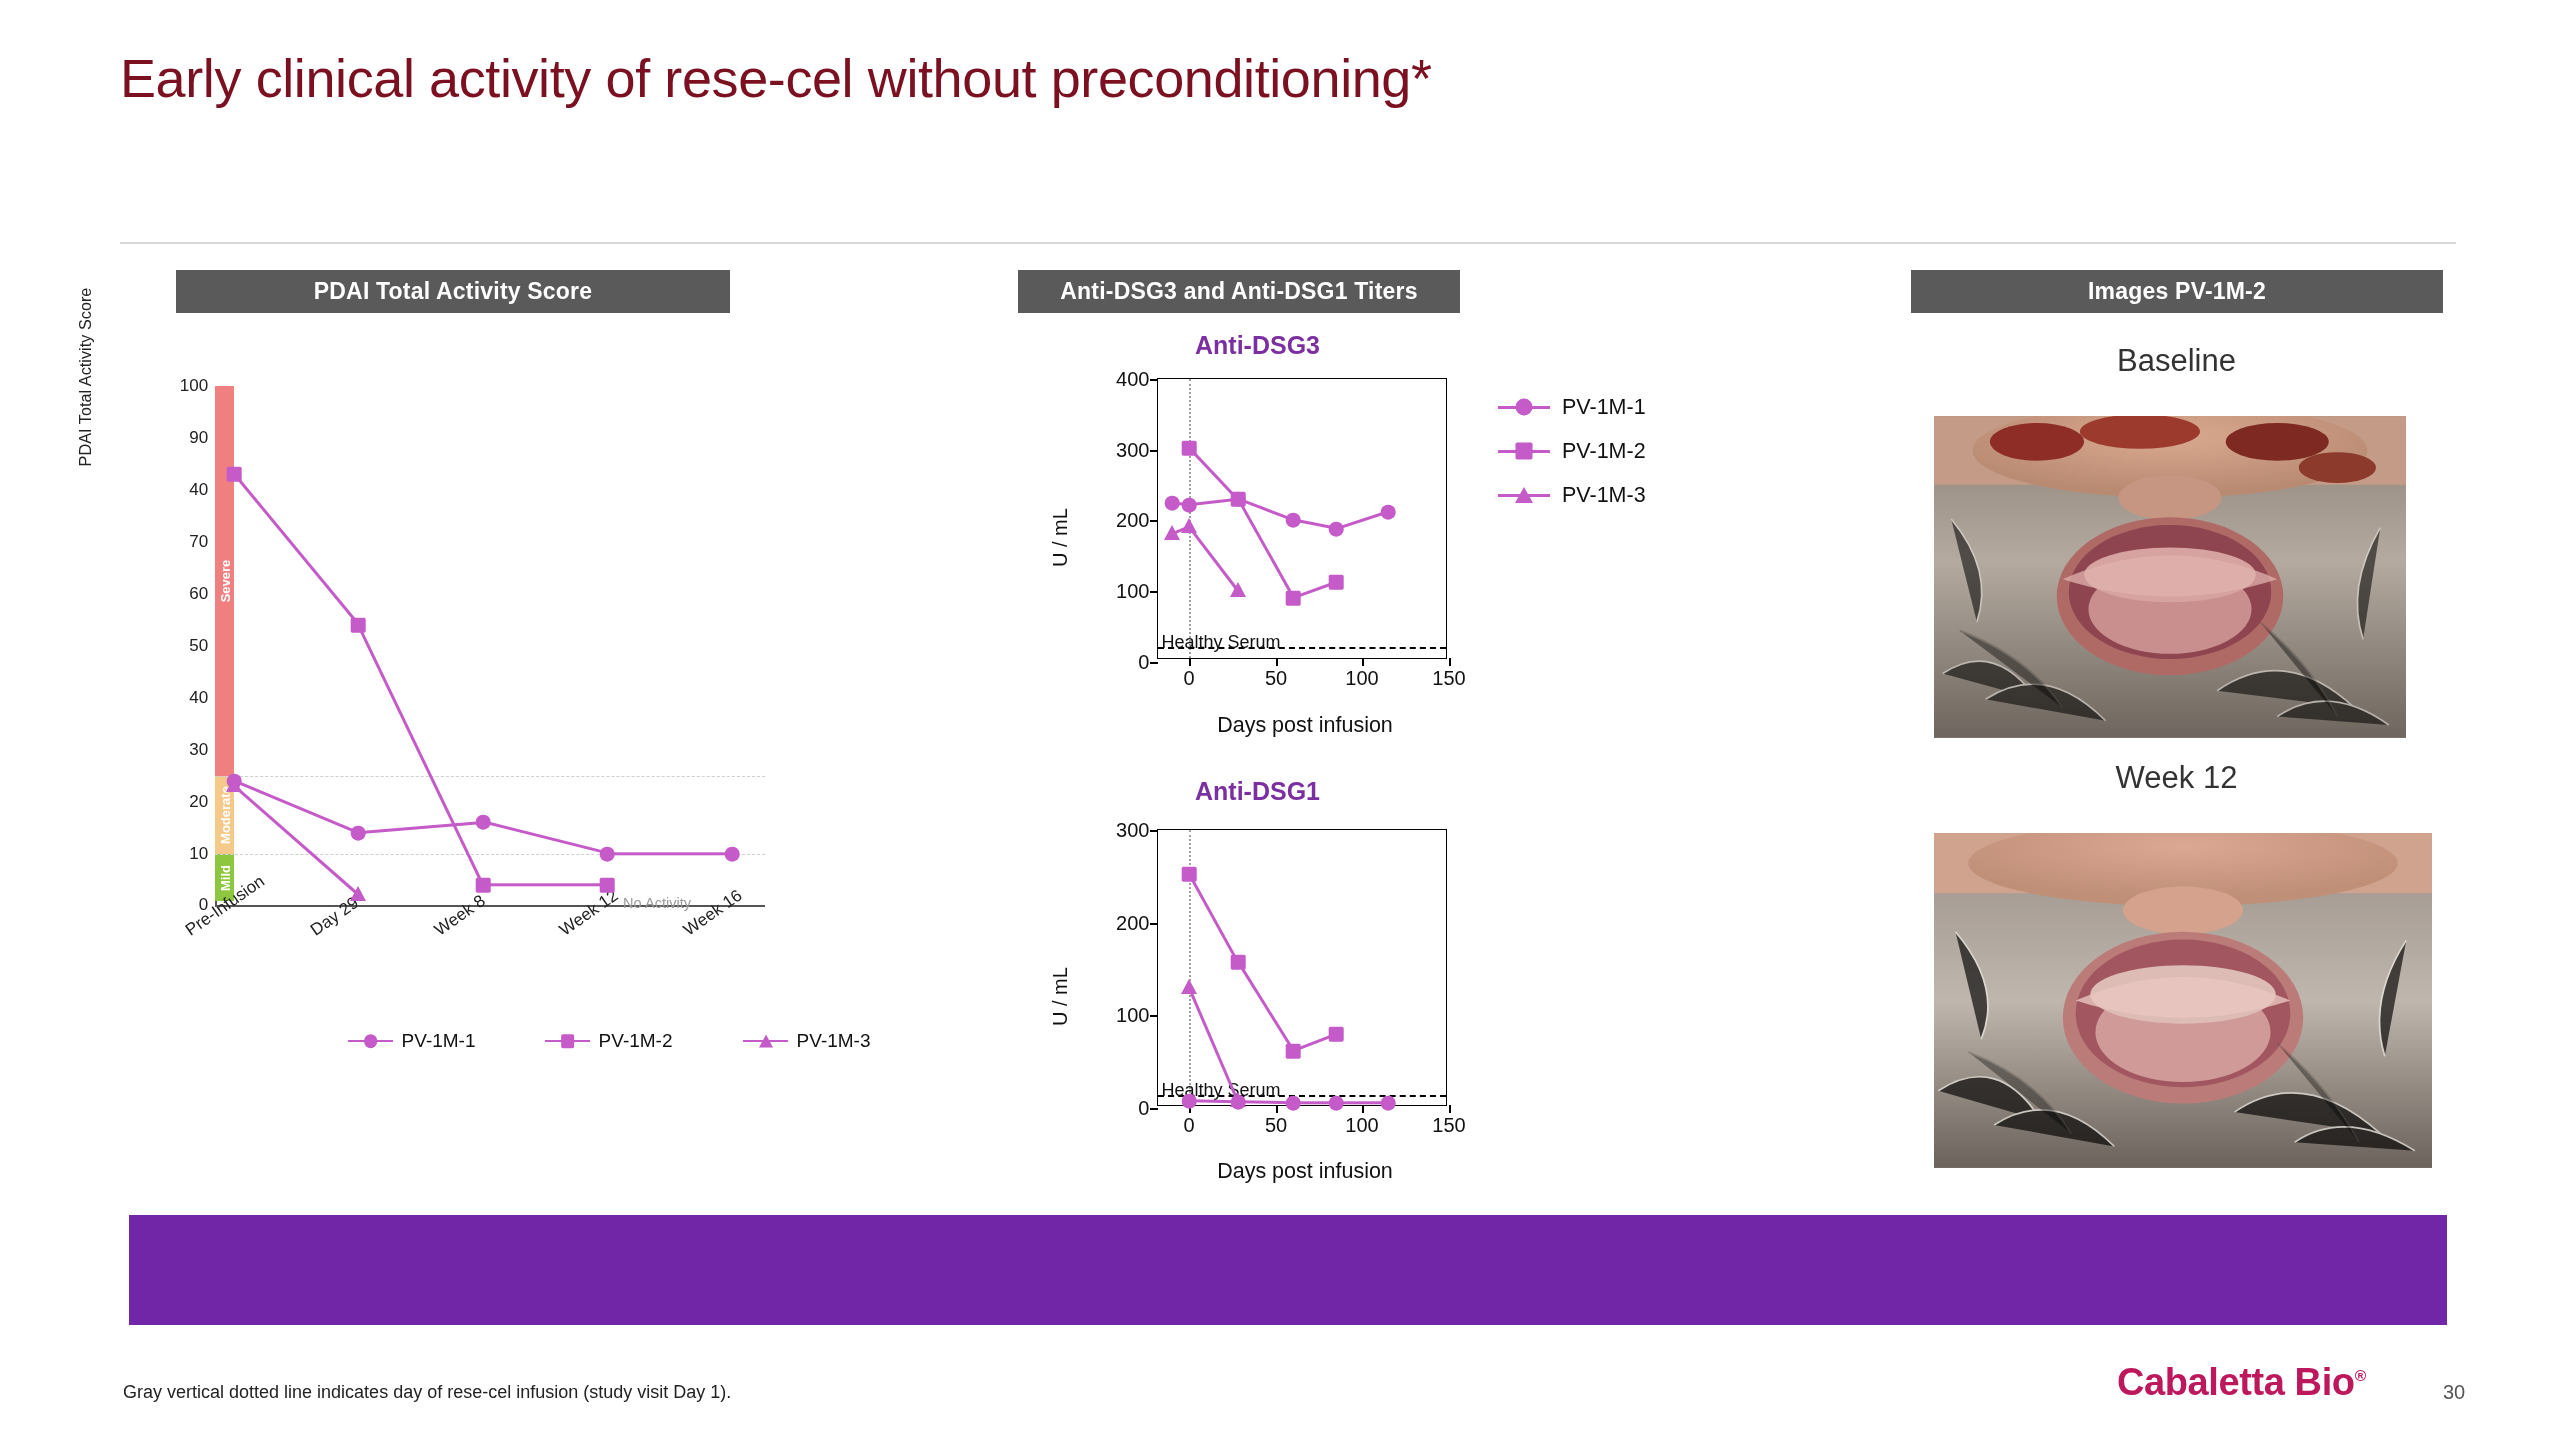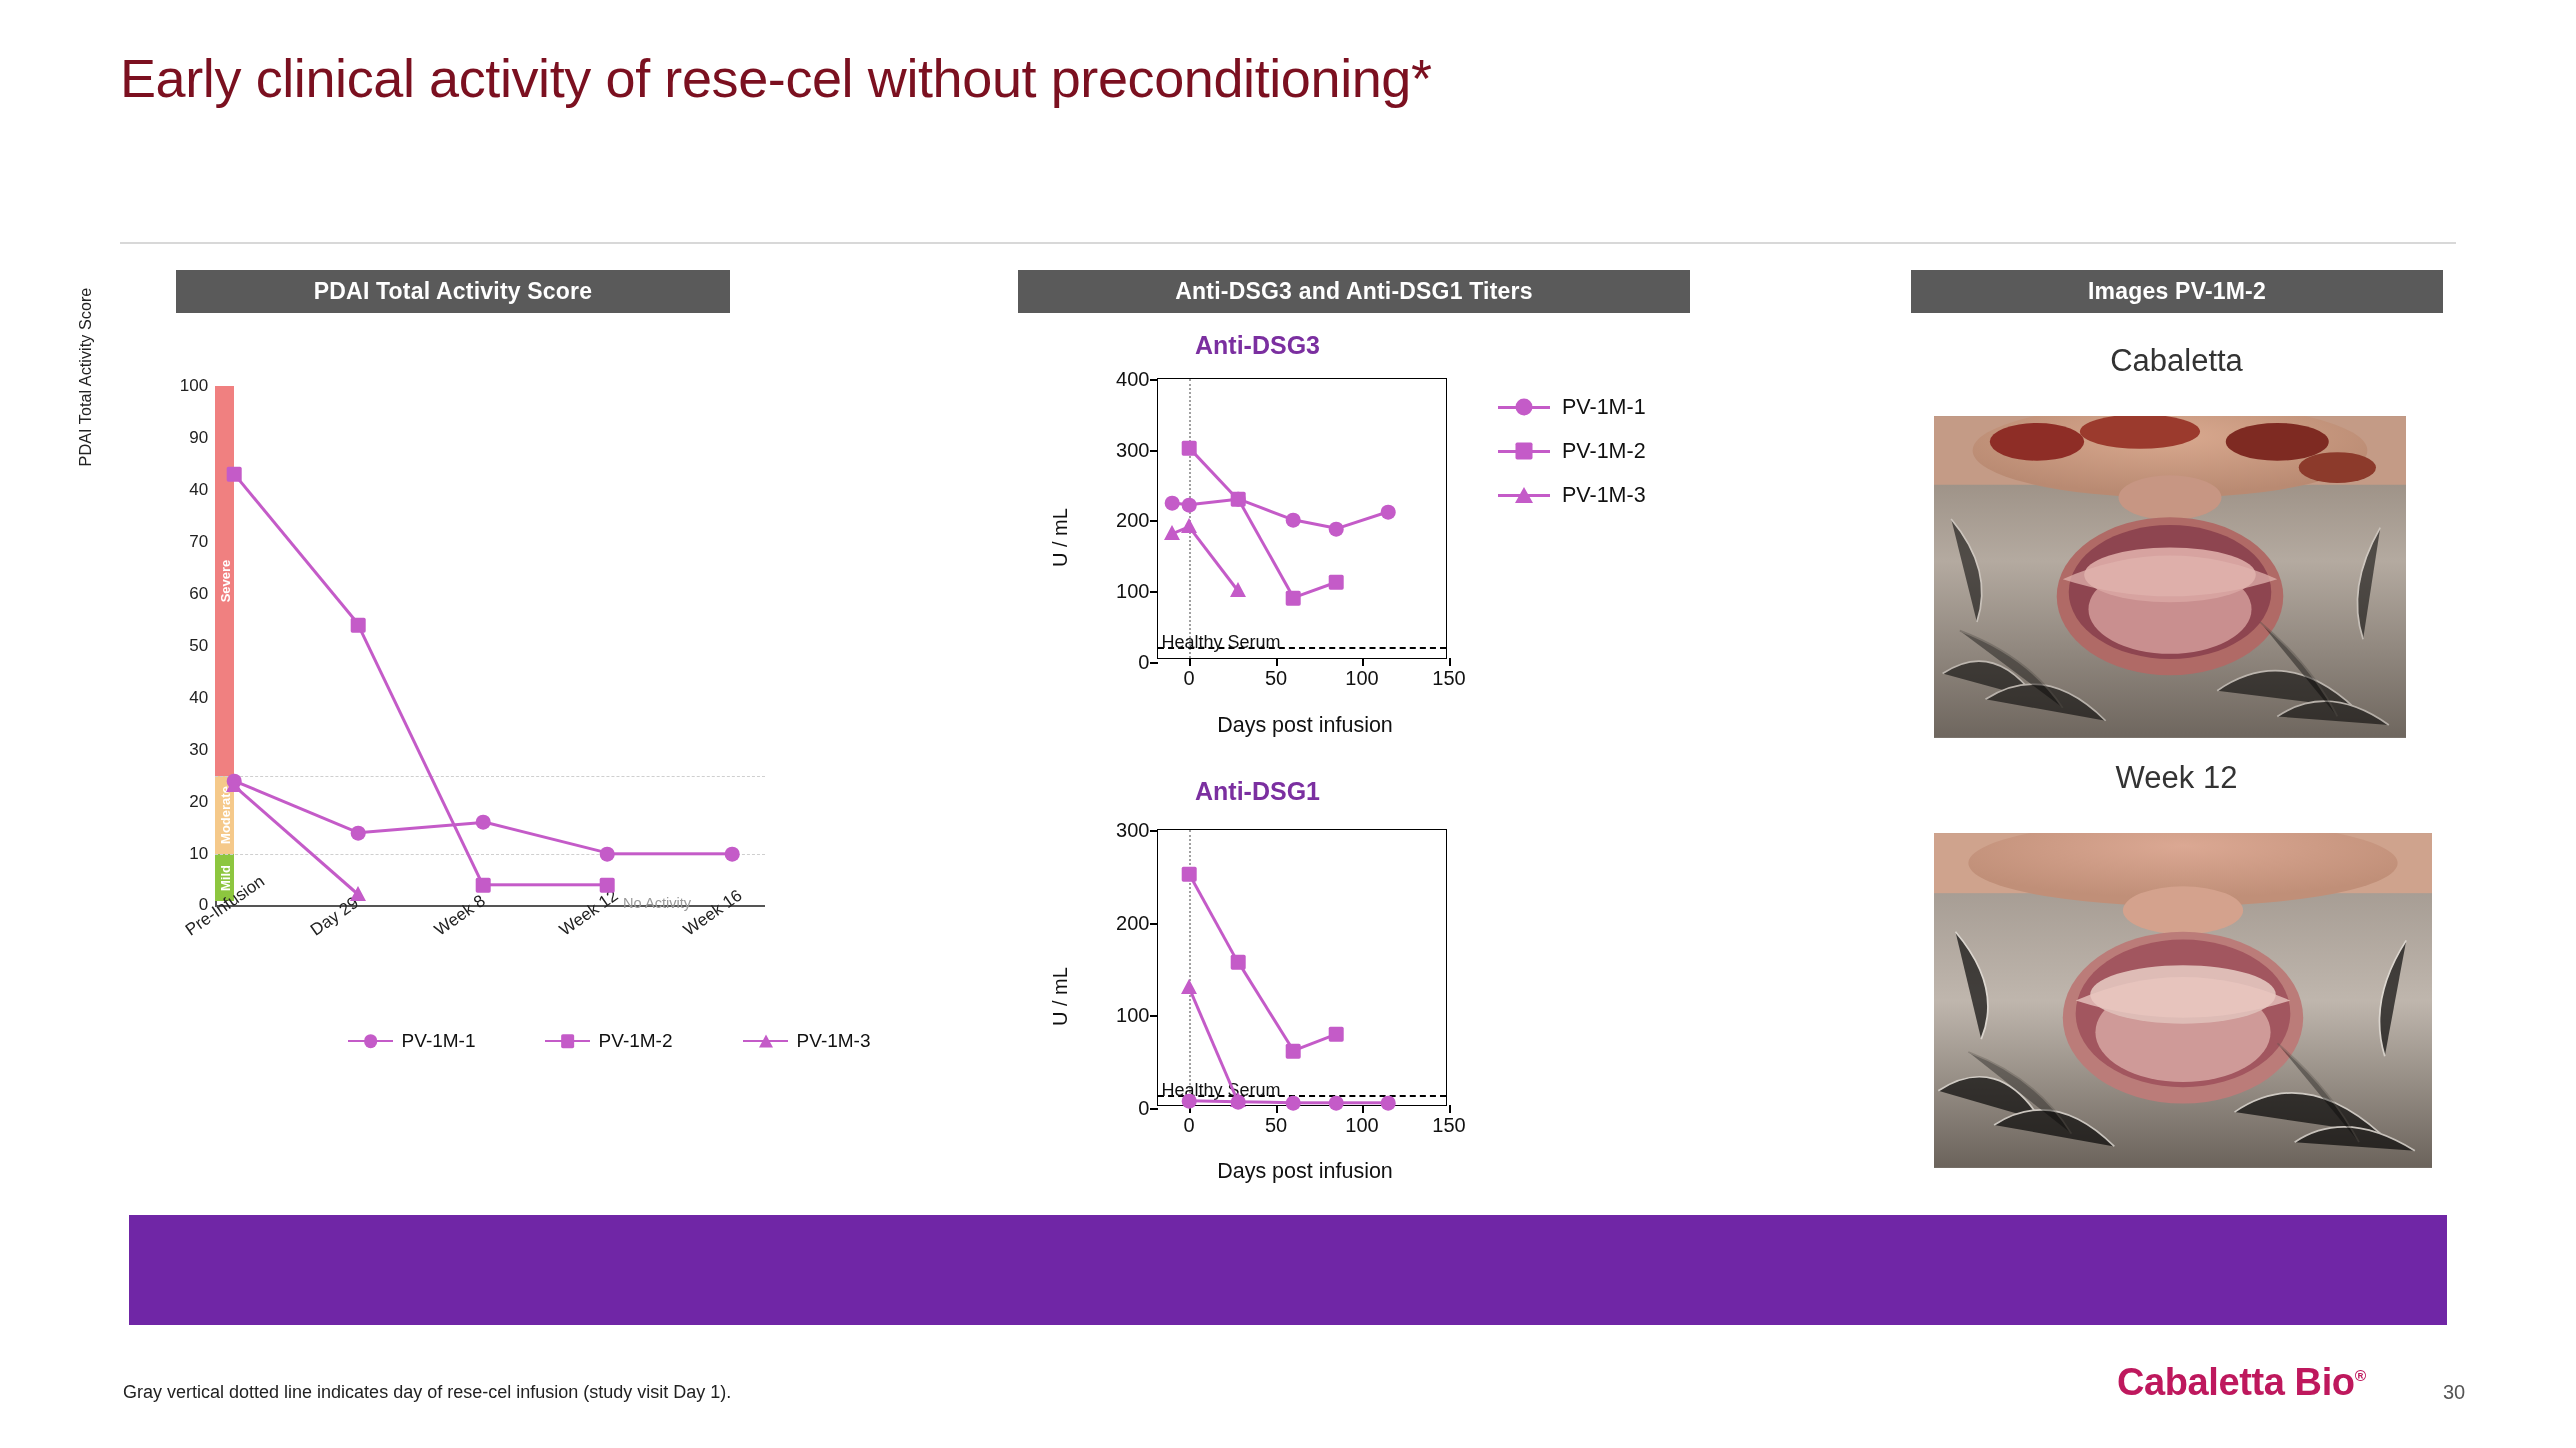--- a/index.html
+++ b/index.html
@@ -27,21 +27,21 @@
     background:#d8d8d8;
   }
 
   
   .secbar {
     position:absolute; height:43px; background:#5a5a5a; color:#ffffff;
     font-size:23px; font-weight:bold; display:flex; align-items:center;
     justify-content:center; letter-spacing:0.2px;
   }
   #secbar-pdai { left:176px; top:270px; width:554px; }
-  #secbar-titers { left:1018px; top:270px; width:672px; }
+  #secbar-titers { left:1018px; top:270px; width:442px; }
   #secbar-images { left:1911px; top:270px; width:532px; }
 
   
   .chart { position:absolute; }
 
   
   #pdai-chart { left:129px; top:369px; width:687px; height:635px; }
   #pdai-plot {
     position:absolute; left:86px; top:17px; width:550px; height:519px;
   }
@@ -373,21 +373,21 @@
       <div style="position: absolute; left: 31px; top: 44px; width: 14.6px; height: 14.6px; background: rgb(196, 91, 200); border-radius: 1.7px; transform: translate(-50%, -50%);"></div>
       <div style="position: absolute; left: 80px; top: 132px; width: 14.6px; height: 14.6px; background: rgb(196, 91, 200); border-radius: 1.7px; transform: translate(-50%, -50%);"></div>
       <div style="position: absolute; left: 135px; top: 221px; width: 14.6px; height: 14.6px; background: rgb(196, 91, 200); border-radius: 1.7px; transform: translate(-50%, -50%);"></div>
       <div style="position: absolute; left: 178px; top: 204px; width: 14.6px; height: 14.6px; background: rgb(196, 91, 200); border-radius: 1.7px; transform: translate(-50%, -50%);"></div>
       <div style="position: absolute; left: 31px; top: 158px; width: 123px; height: 3.4px; background: rgb(196, 91, 200); transform-origin: 0px 50%; transform: translateY(-50%) rotate(66.7899deg);"></div>
       <div style="position: absolute; left: 31px; top: 158px; width: 0px; height: 0px; border-left: 8.6px solid transparent; border-right: 8.6px solid transparent; border-bottom: 15.5px solid rgb(196, 91, 200); transform: translate(-50%, -60%);"></div>
       <div style="position: absolute; left: 80px; top: 271px; width: 0px; height: 0px; border-left: 8.6px solid transparent; border-right: 8.6px solid transparent; border-bottom: 15.5px solid rgb(196, 91, 200); transform: translate(-50%, -60%);"></div>
     </div>
   <div class="titer-xlabel" style="left:1142px; top:1159px; width:326px;">Days post infusion</div>
 
-  <div class="img-cap" style="left:1936px; top:343px;">Cabaletta</div>
+  <div class="img-cap" style="left:1936px; top:343px;">Baseline</div>
   <div class="photo" id="photo-baseline" style="left:1934px; top:416px; width:472px; height:322px;">
     <svg width="472" height="322" viewBox="0 0 550 375">
       <defs>
         <linearGradient id="beardg" x1="0" y1="0" x2="0" y2="1">
           <stop offset="0%" stop-color="#8c7f73"></stop>
             <stop offset="45%" stop-color="#b4aaa0"></stop>
           <stop offset="100%" stop-color="#6e665e"></stop>
         </linearGradient>
         <radialGradient id="skin1" cx="50%" cy="35%" r="60%">
           <stop offset="0%" stop-color="#d9a98f"></stop>

